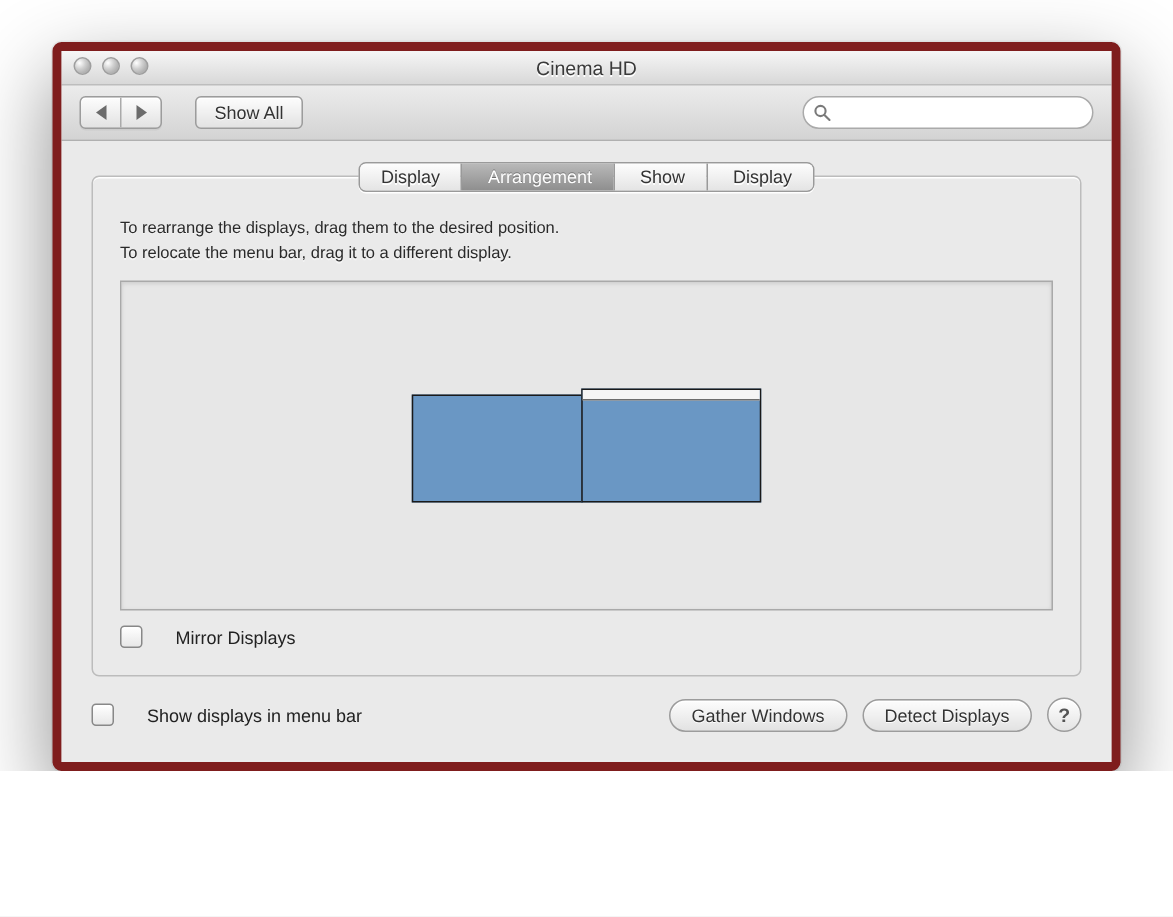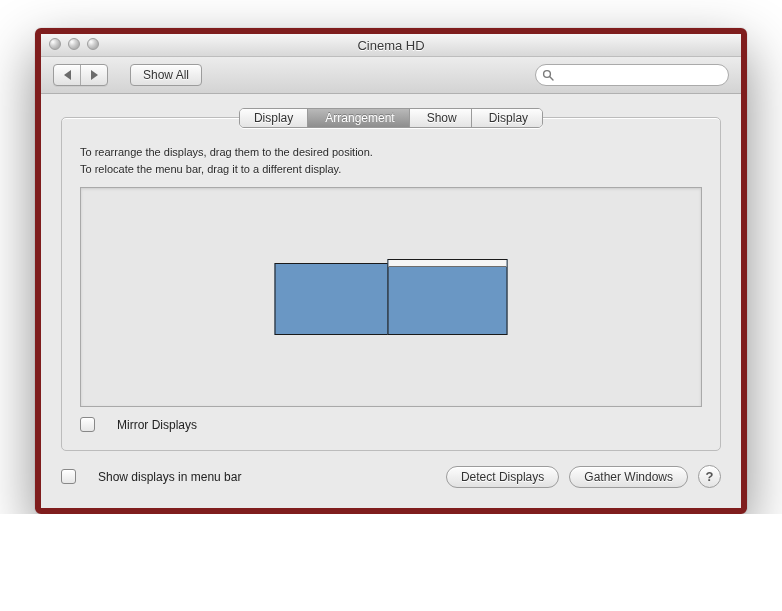--- a/index.html
+++ b/index.html
@@ -106,19 +106,19 @@
         <span>Mirror Displays</span>
       </label>
     </div>
 
     <div class="footer">
       <label class="chkrow" style="margin-top:0">
         <span class="chkbox"></span>
         <span>Show displays in menu bar</span>
       </label>
       <div class="spacer"></div>
+      <button class="roundbtn">Gather Windows</button>
       <button class="roundbtn">Detect Displays</button>
-      <button class="roundbtn">Gather Windows</button>
       <div class="help">?</div>
     </div>
 
   </div>
 </div>
 
 </body></html>

